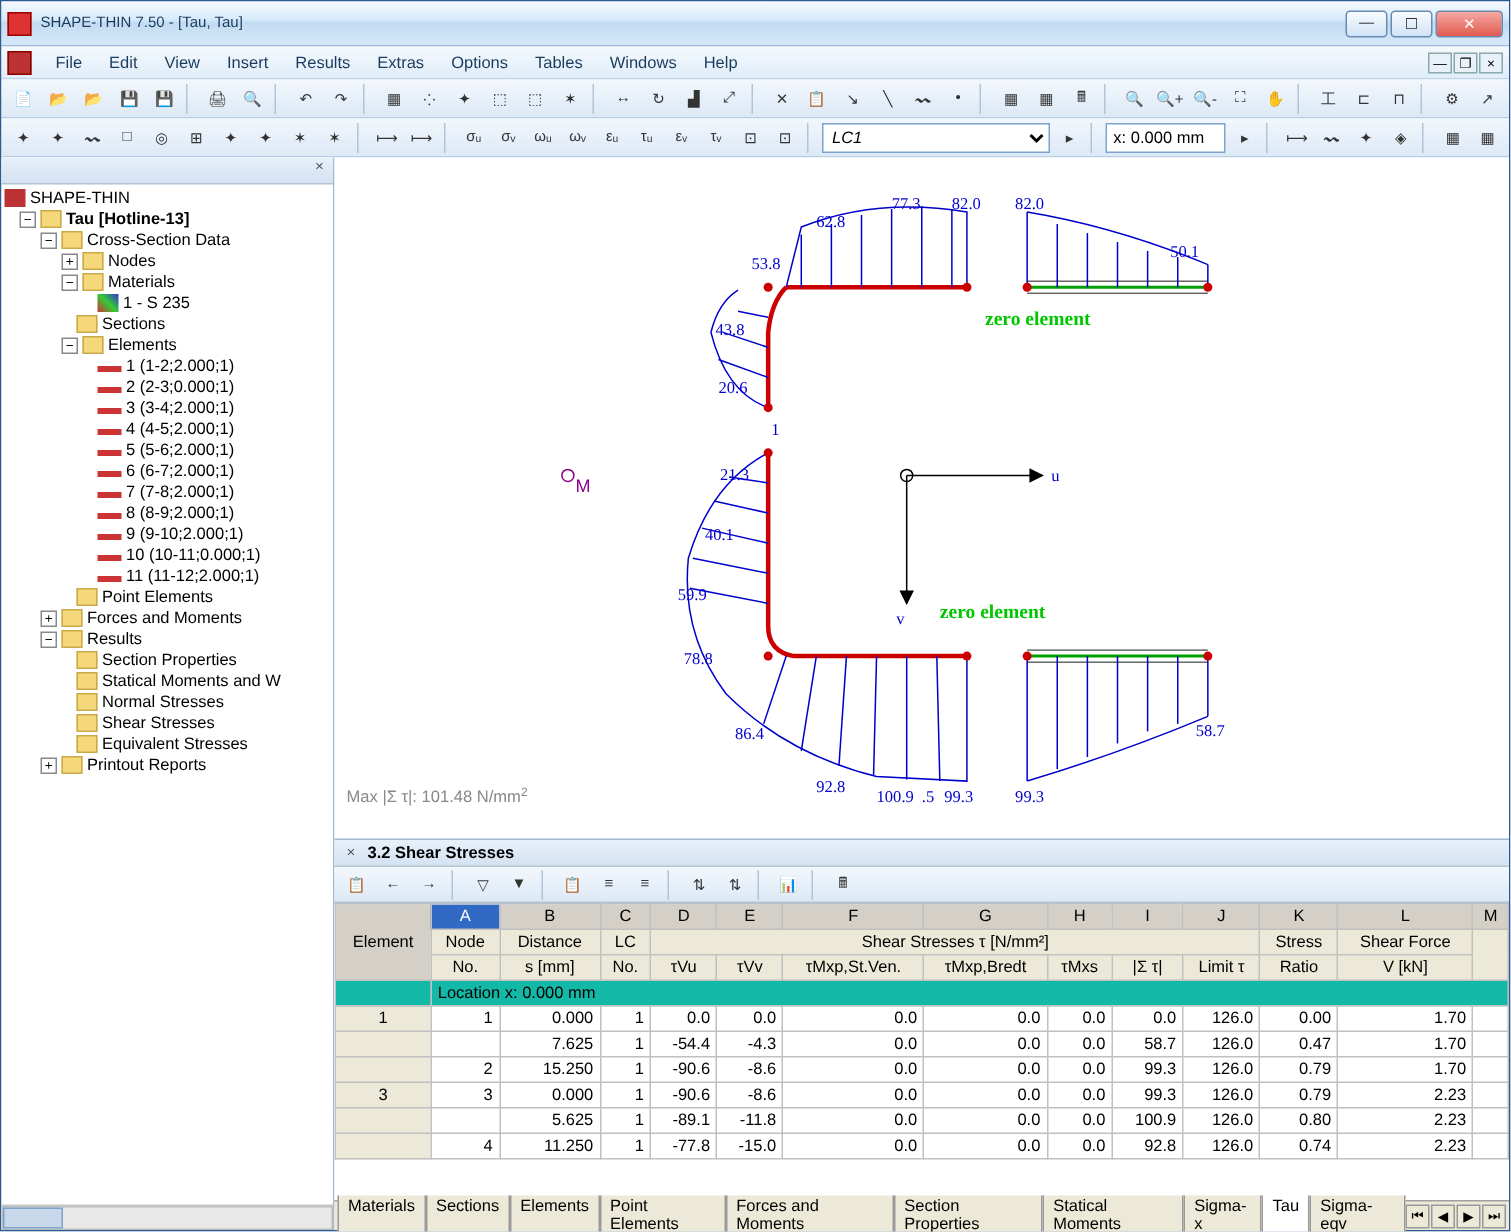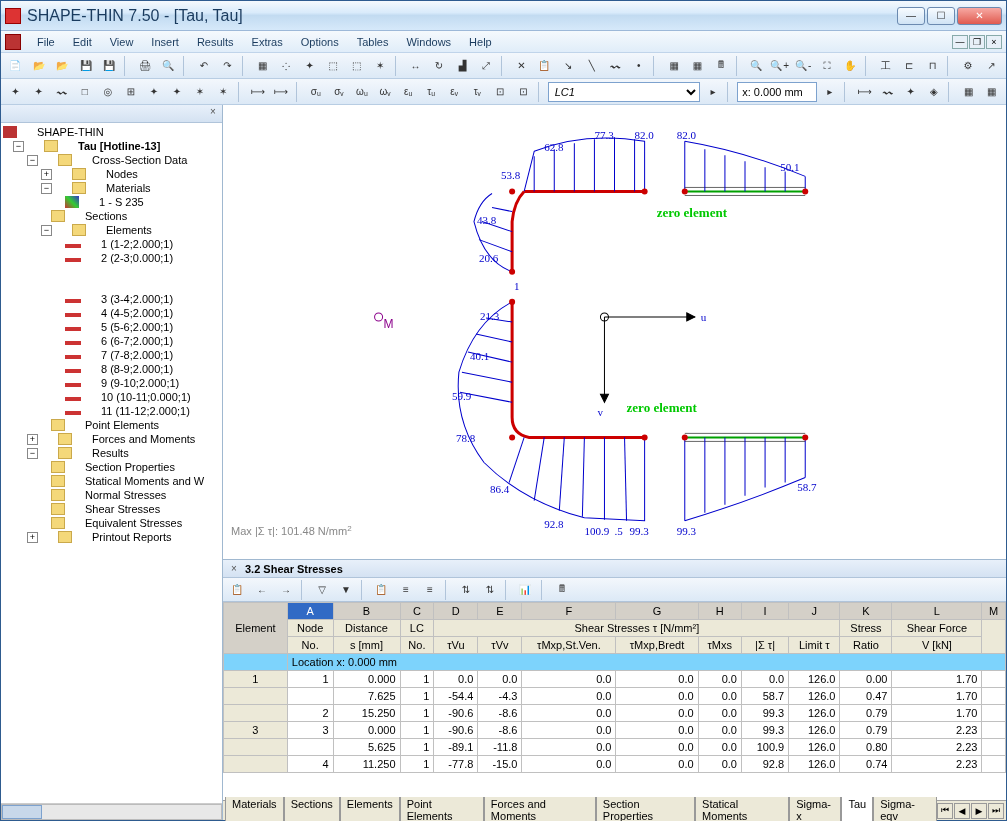--- a/index.html
+++ b/index.html
@@ -1,60 +1,60 @@
 <!DOCTYPE html>
 <html><head>
 <meta charset="utf-8">
 <style>
 * { box-sizing: border-box; margin: 0; padding: 0; }
 body { font-family: Tahoma, sans-serif; font-size: 11px; background: #d4e4f7; overflow: hidden; }
 .window { width: 1007px; height: 821px; border: 1px solid #2e5b8f; background: #fff; display: flex; flex-direction: column; }
 .titlebar { height: 30px; background: linear-gradient(#f5f9fd,#d9ebfb 40%,#c2dbf1 50%,#d6e9fa); display: flex; align-items: center; padding: 0 4px; border-bottom: 1px solid #9db8d8; }
 .titlebar .icon { width: 16px; height: 16px; margin-right: 6px; background: #d33; border: 1px solid #900; }
-.titlebar .title { flex: 1; color: #1a3b5e; font-size: 16px; }
+.titlebar .title { flex: 1; color: #1a3b5e; font-size: 10px; }
 .winbtns { display: flex; gap: 2px; }
 .winbtn { width: 28px; height: 18px; border: 1px solid #6b8ab0; background: linear-gradient(#f8fbfe,#d0e3f5); border-radius: 3px; display:flex;align-items:center;justify-content:center;font-size:10px;color:#333;}
 .winbtn.close { background: linear-gradient(#f7a9a3,#e05a4f); color:#fff; width:45px;}
 .menubar { height: 22px; background: linear-gradient(#f5f9fd,#e0edf9); display: flex; align-items: center; padding: 0 4px; border-bottom: 1px solid #c0d4ea; gap: 2px; }
 .menubar .appicon { width:16px; height:16px; background:#b33; margin-right:6px; border:1px solid #800;}
 .menuitem { padding: 2px 8px; color: #1a3b5e; cursor:default; }
 .mdibtns { margin-left:auto; display:flex; gap:1px; }
 .mdibtn { width:16px; height:14px; border:1px solid #8aa; background:#e8f0f8; font-size:9px; display:flex;align-items:center;justify-content:center;}
 .toolbar { height: 26px; background: linear-gradient(#f3f7fc,#dce9f6); border-bottom: 1px solid #b8cde3; display:flex; align-items:center; padding:0 4px; gap:2px; }
 .tbtn { width:22px; height:22px; border:1px solid transparent; display:flex;align-items:center;justify-content:center; font-size:10px; color:#333;}
 .tsep { width:6px; height:20px; border-left:1px solid #b0c4da; margin:0 2px;}
 .tsel { height:20px; border:1px solid #7da2ce; background:#fff; font-size:11px; padding:0 2px;font-style:italic; }
 .tinput { height:20px; border:1px solid #7da2ce; background:#fff; font-size:11px; padding:0 4px; width:80px;}
 .body { flex:1; display:flex; min-height:0; }
 .sidebar { width:222px; background:#fff; border-right:1px solid #a0b8d0; display:flex; flex-direction:column; }
 .sidetop { height:18px; background:linear-gradient(#e8f0fa,#d4e2f2); border-bottom:1px solid #b0c4da; display:flex; justify-content:flex-end; padding:0 2px; }
 .closex { width:14px; height:14px; font-size:10px; text-align:center; color:#555; border:1px solid transparent;}
 .tree { flex:1; overflow:auto; padding:2px; font-size:11px; color:#000; }
-.tnode { padding:1px 0 1px 0; white-space:nowrap; display:flex; align-items:center;gap:17px; }
+.tnode { padding:1px 0 1px 0; white-space:nowrap; display:flex; align-items:center; }
 .twister { width:11px; height:11px; border:1px solid #888; font-size:9px; line-height:9px; text-align:center; margin-right:3px; background:#fff;}
 .ticon { width:14px; height:12px; margin-right:3px; display:inline-block; }
 .ticon.app { background:#b33; }
 .ticon.folder { background:#f4d87a; border:1px solid #caa94b;}
 .ticon.mat { background:linear-gradient(45deg,#c33,#3c3,#33c); }
 .ticon.elem { background:#c33; width:16px; height:4px; margin-top:4px;}
 .main { flex:1; display:flex; flex-direction:column; min-width:0;}
 .canvas { flex:1; background:#fff; position:relative; overflow:hidden; border-bottom:1px solid #a0b8d0;}
 .canvas svg { width:100%; height:100%; }
 .tablepanel { height:260px; display:flex; flex-direction:column; background:#ece9d8;}
 .tabletitle { height:18px; background:linear-gradient(#e8f0fa,#d4e2f2); border-bottom:1px solid #b0c4da; display:flex; align-items:center; padding:0 4px; font-weight:bold; font-size:11px;}
 .tabletitle .closex { margin-right:4px; font-weight:normal;}
 .tabletb { height:24px; background:linear-gradient(#f3f7fc,#dce9f6); border-bottom:1px solid #b0c4da; display:flex; align-items:center; padding:0 4px; gap:2px;}
 .grid { flex:1; overflow:auto; background:#fff; }
 table { border-collapse:collapse; font-size:11px; width:100%; }
 th,td { border:1px solid #c0c0c0; padding:1px 4px; height:17px; }
 th { background:#ece9d8; font-weight:normal; text-align:center;}
 th.colhead { background:#d4d0c8;}
 td { text-align:right; background:#fff;}
 td.rowhead { background:#ece9d8; text-align:center;}
-tr.locrow td { background:#7dd3fc; text-align:left;}
+tr.locrow td { background:#14b8a6; text-align:left;}
 .tabstrip { height:20px; background:#ece9d8; border-top:1px solid #a0a0a0; display:flex; align-items:center; padding:0 2px; gap:0;}
 .tab { border:1px solid #999; border-top:none; padding:1px 6px; background:#ece9d8; font-size:11px;}
 .tab.active { background:#fff; font-weight:normal;}
 .tabnav { margin-left:auto; display:flex; gap:1px;}
 .tabnav .nb { width:16px; height:16px; border:1px solid #999; background:#ece9d8; font-size:9px; display:flex;align-items:center;justify-content:center;}
 .statusbar { height:22px; background:linear-gradient(#f3f7fc,#dce9f6); border-top:1px solid #b0c4da; display:flex; align-items:center; padding:0 6px; font-size:11px;}
 .statusdesc { height:18px; background:#ece9d8; border-top:1px solid #ccc; padding:0 4px; font-size:11px; display:flex; align-items:center;}
 .hscroll { height:17px; background:#ece9d8; border-top:1px solid #ccc; display:flex;}
 .hscroll .track { flex:1; background:#e8e8e8; border:1px solid #bbb; position:relative;}
 .hscroll .thumb { position:absolute; left:0; width:40px; height:100%; background:#c8d8ea; border:1px solid #7da2ce;}
@@ -234,21 +234,21 @@
           </div>
         <div id="tree-elems">
             <div class="tnode" style="padding-left: 62px;">
               <span class="ticon elem"></span>
               <span>1 (1-2;2.000;1)</span>
             </div>
             <div class="tnode" style="padding-left: 62px;">
               <span class="ticon elem"></span>
               <span>2 (2-3;0.000;1)</span>
             </div>
-            <div class="tnode" style="padding-left: 62px; margin-top: 27px;">
+            <div class="tnode" style="padding-left: 62px;">
               <span class="ticon elem"></span>
               <span>3 (3-4;2.000;1)</span>
             </div>
             <div class="tnode" style="padding-left: 62px;">
               <span class="ticon elem"></span>
               <span>4 (4-5;2.000;1)</span>
             </div>
             <div class="tnode" style="padding-left: 62px;">
               <span class="ticon elem"></span>
               <span>5 (5-6;2.000;1)</span>

